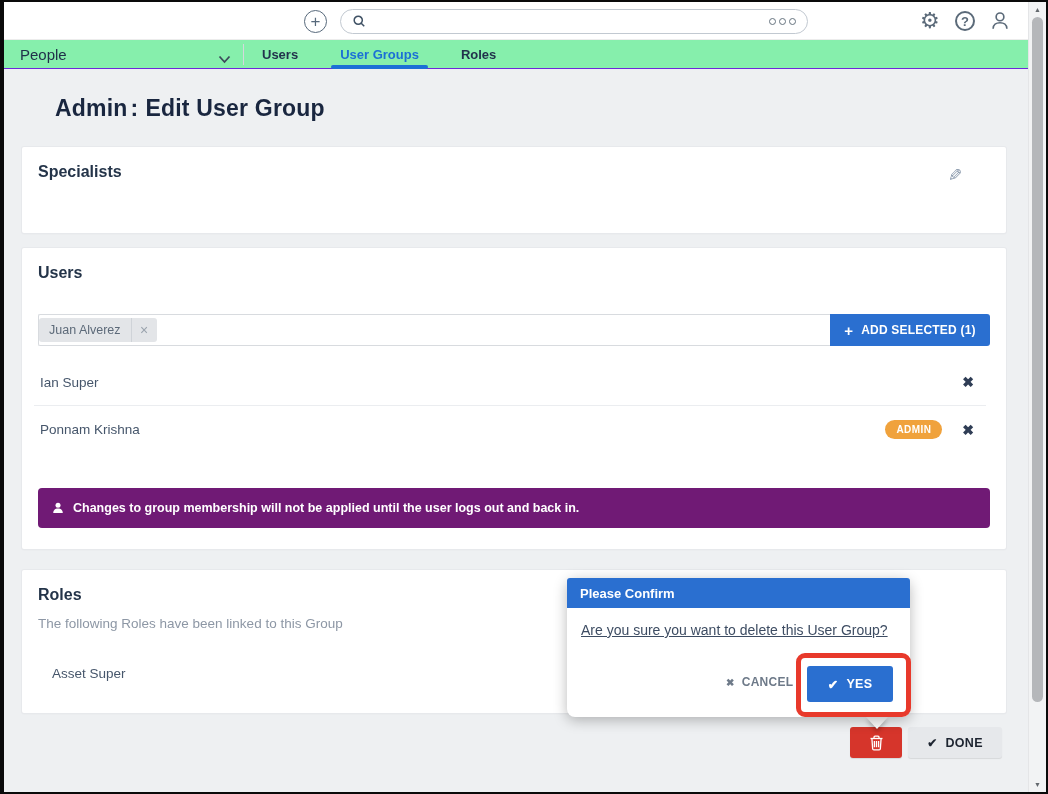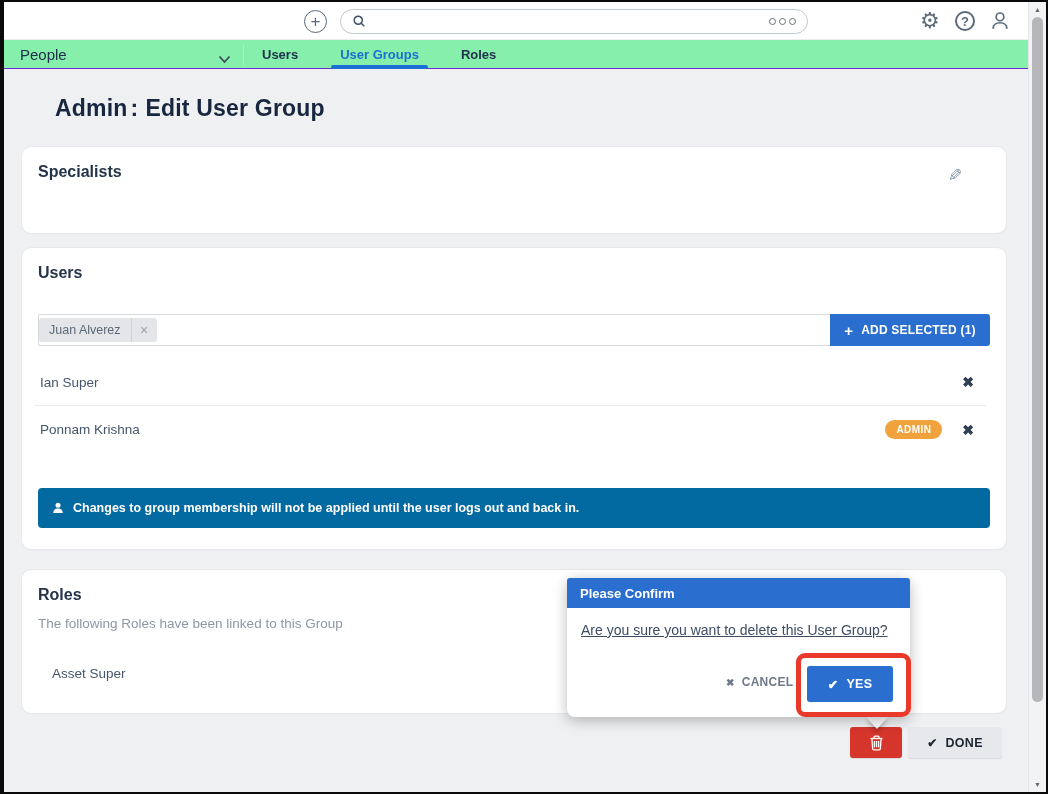--- a/index.html
+++ b/index.html
@@ -38,21 +38,21 @@
   .tabs { position:absolute; left:248px; top:0; height:29px; display:flex; gap:22px; }
   .tab { padding:0 10px; display:flex; align-items:center; font-size:13px; font-weight:700; color:#22324c; position:relative; cursor:pointer; }
   .tab.active { color:#1b6fd6; }
   .tab.active::after { content:""; position:absolute; left:1px; right:1px; bottom:0; height:4px; background:#1b6fd6; border-radius:2px; }
 
   
   .content { position:absolute; left:4px; top:69px; width:1024px; height:723px; background:#eef0f2; }
   .page-title { position:absolute; left:16px; top:26px; font-size:23px; font-weight:700; color:#19263f; letter-spacing:.2px;margin-left:35px; }
   .t-sep { margin:0 7px 0 3px; font-weight:800; }
 
-  .card { position:absolute; background:#fff; border-radius:9px; box-shadow:0 0 0 1px #e7e9ec, 0 1px 2px rgba(0,0,0,.05); }
+  .card { position:absolute; background:#fff; border-radius:2px; box-shadow:0 0 0 1px #e7e9ec, 0 1px 2px rgba(0,0,0,.05); }
   .card-title { position:absolute; left:16px; top:16px; font-size:16px; font-weight:700; color:#243449; }
 
   .card-specialists { left:18px; top:78px; width:984px; height:86px; }
   .edit-pencil { position:absolute; right:44px; top:18px; font-size:17px; color:#8494a8; transform:scaleX(-1); cursor:pointer; }
 
   .card-users { left:18px; top:179px; width:984px; height:301px; }
   .select-row { position:absolute; left:16px; top:66px; width:952px; height:32px; display:flex; }
   .member-select { flex:1; background:#fff; border:1px solid #d8dbdf; border-right:none; border-radius:2px 0 0 2px;
     display:flex; align-items:center; cursor:text; }
   .chip { height:24px; background:#e3e5e8; border-radius:3px; display:flex; align-items:stretch; overflow:hidden; }
@@ -63,21 +63,21 @@
     display:flex; align-items:center; justify-content:center; gap:8px; letter-spacing:.2px; cursor:pointer; font-family:inherit; }
   .add-plus { font-size:15px; font-weight:700; }
   .member-row { position:absolute; left:12px; width:952px; display:flex; align-items:center; }
   .member-row.r1 { top:112px; height:44px; }
   .member-row.r2 { top:157px; height:48px; border-top:1px solid #ebedf0; }
   .member-name { font-size:13.5px; color:#46566b; margin-left:6px; }
   .spacer { flex:1; }
   .badge { background:#f0a23c; color:#fff; font-size:10px; font-weight:700; letter-spacing:.4px; padding:4px 11px;
     border-radius:11px; margin-right:20px; }
   .member-x { font-size:14px; font-weight:700; color:#2f3d55; cursor:pointer; margin-right:12px; }
-  .banner { position:absolute; left:16px; top:240px; width:952px; height:40px; background:#0369a1; border-radius:4px;
+  .banner { position:absolute; left:16px; top:240px; width:952px; height:40px; background:#701a75; border-radius:4px;
     display:flex; align-items:center; padding-left:14px; }
   .banner-text { color:#fff; font-size:12.5px; font-weight:700; margin-left:9px; }
 
   .card-roles { left:18px; top:501px; width:984px; height:143px; }
   .card-sub { position:absolute; left:16px; top:46px; font-size:13.5px; color:#8d97a5; }
   .role-item { position:absolute; left:30px; top:96px; font-size:13.5px; color:#46566b; }
 
   
   .dialog { position:absolute; left:563px; top:509px; width:343px; height:139px; background:#fff; border-radius:8px;
     box-shadow:0 3px 14px rgba(0,0,0,.28); z-index:5; }

